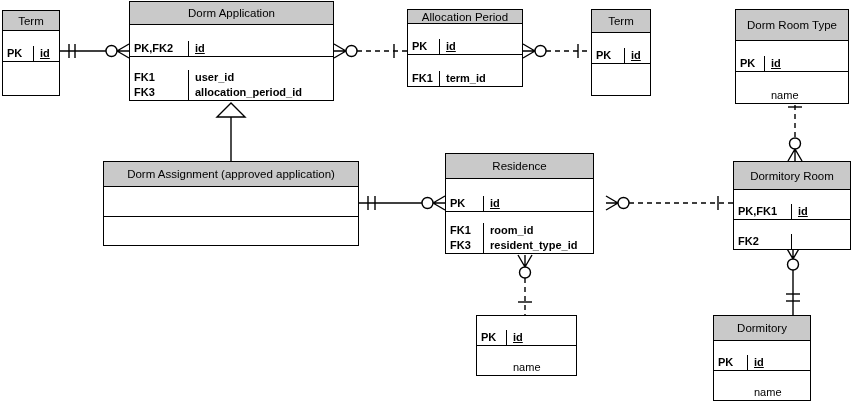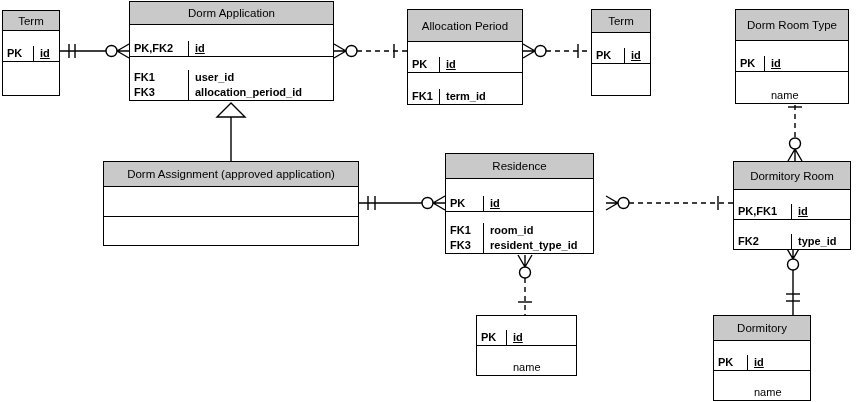--- a/index.html
+++ b/index.html
@@ -171,21 +171,21 @@
         <span>FK3</span>
       </div>
       <div class="e-attr">
         <span>user_id</span>
         <span>allocation_period_id</span>
       </div>
     </div>
   </div>
 
   <div class="entity" style="left:407px;top:9px;width:116px">
-    <div class="e-header" style="height:32px">Allocation Period</div>
+    <div class="e-header" style="height:14px">Allocation Period</div>
     <div class="e-row" style="height:30px">
       <div class="e-key" style="width:32px">PK</div>
       <div class="e-attr">
           <span class="u">id</span>
         </div>
     </div>
     <div class="e-row" style="height:32px">
       <div class="e-key" style="width:32px">FK1</div>
       <div class="e-attr">term_id</div>
     </div>
@@ -254,21 +254,20 @@
   <div class="entity" style="left:733px;top:161px;width:118px">
     <div class="e-header" style="height:28px">Dormitory Room</div>
     <div class="e-row" style="height:29px">
       <div class="e-key" style="width:58px">PK,FK1</div>
       <div class="e-attr">
           <span class="u">id</span>
         </div>
     </div>
     <div class="e-row" style="height:30px">
       <div class="e-key" style="width:58px">FK2</div>
-      <div class="e-attr">type_id</div>
     </div>
   </div>
 
   <div class="entity" style="left:476px;top:315px;width:101px">
     <div class="e-row" style="height:29px">
       <div class="e-key" style="width:30px">PK</div>
       <div class="e-attr">
           <span class="u">id</span>
         </div>
     </div>

